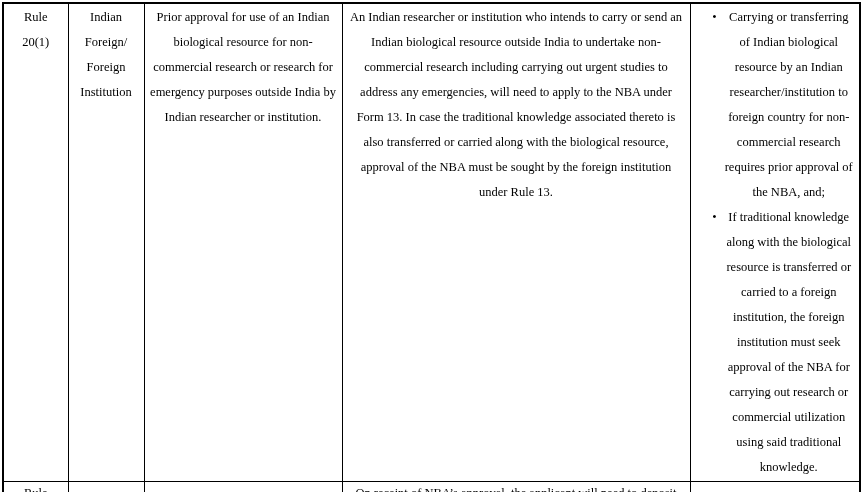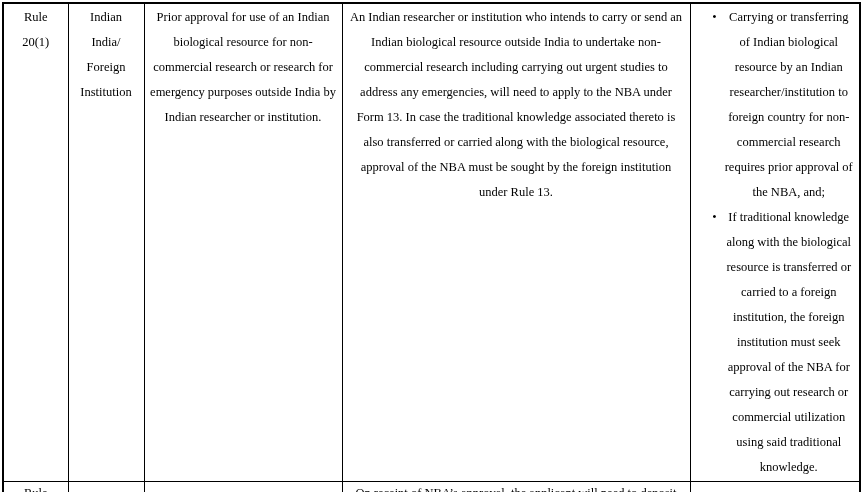--- a/index.html
+++ b/index.html
@@ -75,21 +75,21 @@
       <col style="width:76px">
       <col style="width:198px">
       <col style="width:348px">
       <col style="width:170px">
     </colgroup>
     <tbody>
       <tr class="row-1">
         <td class="c-rule">Rule
 20(1)</td>
         <td class="c-entity">Indian
-India/
+Foreign/
 Foreign
 Institution</td>
         <td class="c-provision">Prior approval for use of an Indian biological resource for non-commercial research or research for emergency purposes outside India by Indian researcher or institution.</td>
         <td class="c-details">An Indian researcher or institution who intends to carry or send an Indian biological resource outside India to undertake non-commercial research including carrying out urgent studies to address any emergencies, will need to apply to the NBA under Form 13. In case the traditional knowledge associated thereto is also transferred or carried along with the biological resource, approval of the NBA must be sought by the foreign institution under Rule 13.</td>
         <td class="c-notes">
           <div class="bullet-row">
             <span class="bullet-glyph">•</span>
             <span class="bullet-text">Carrying or transferring of Indian biological resource by an Indian researcher/institution to foreign country for non-commercial research requires prior approval of the NBA, and;</span>
           </div>
           <div class="bullet-row">

